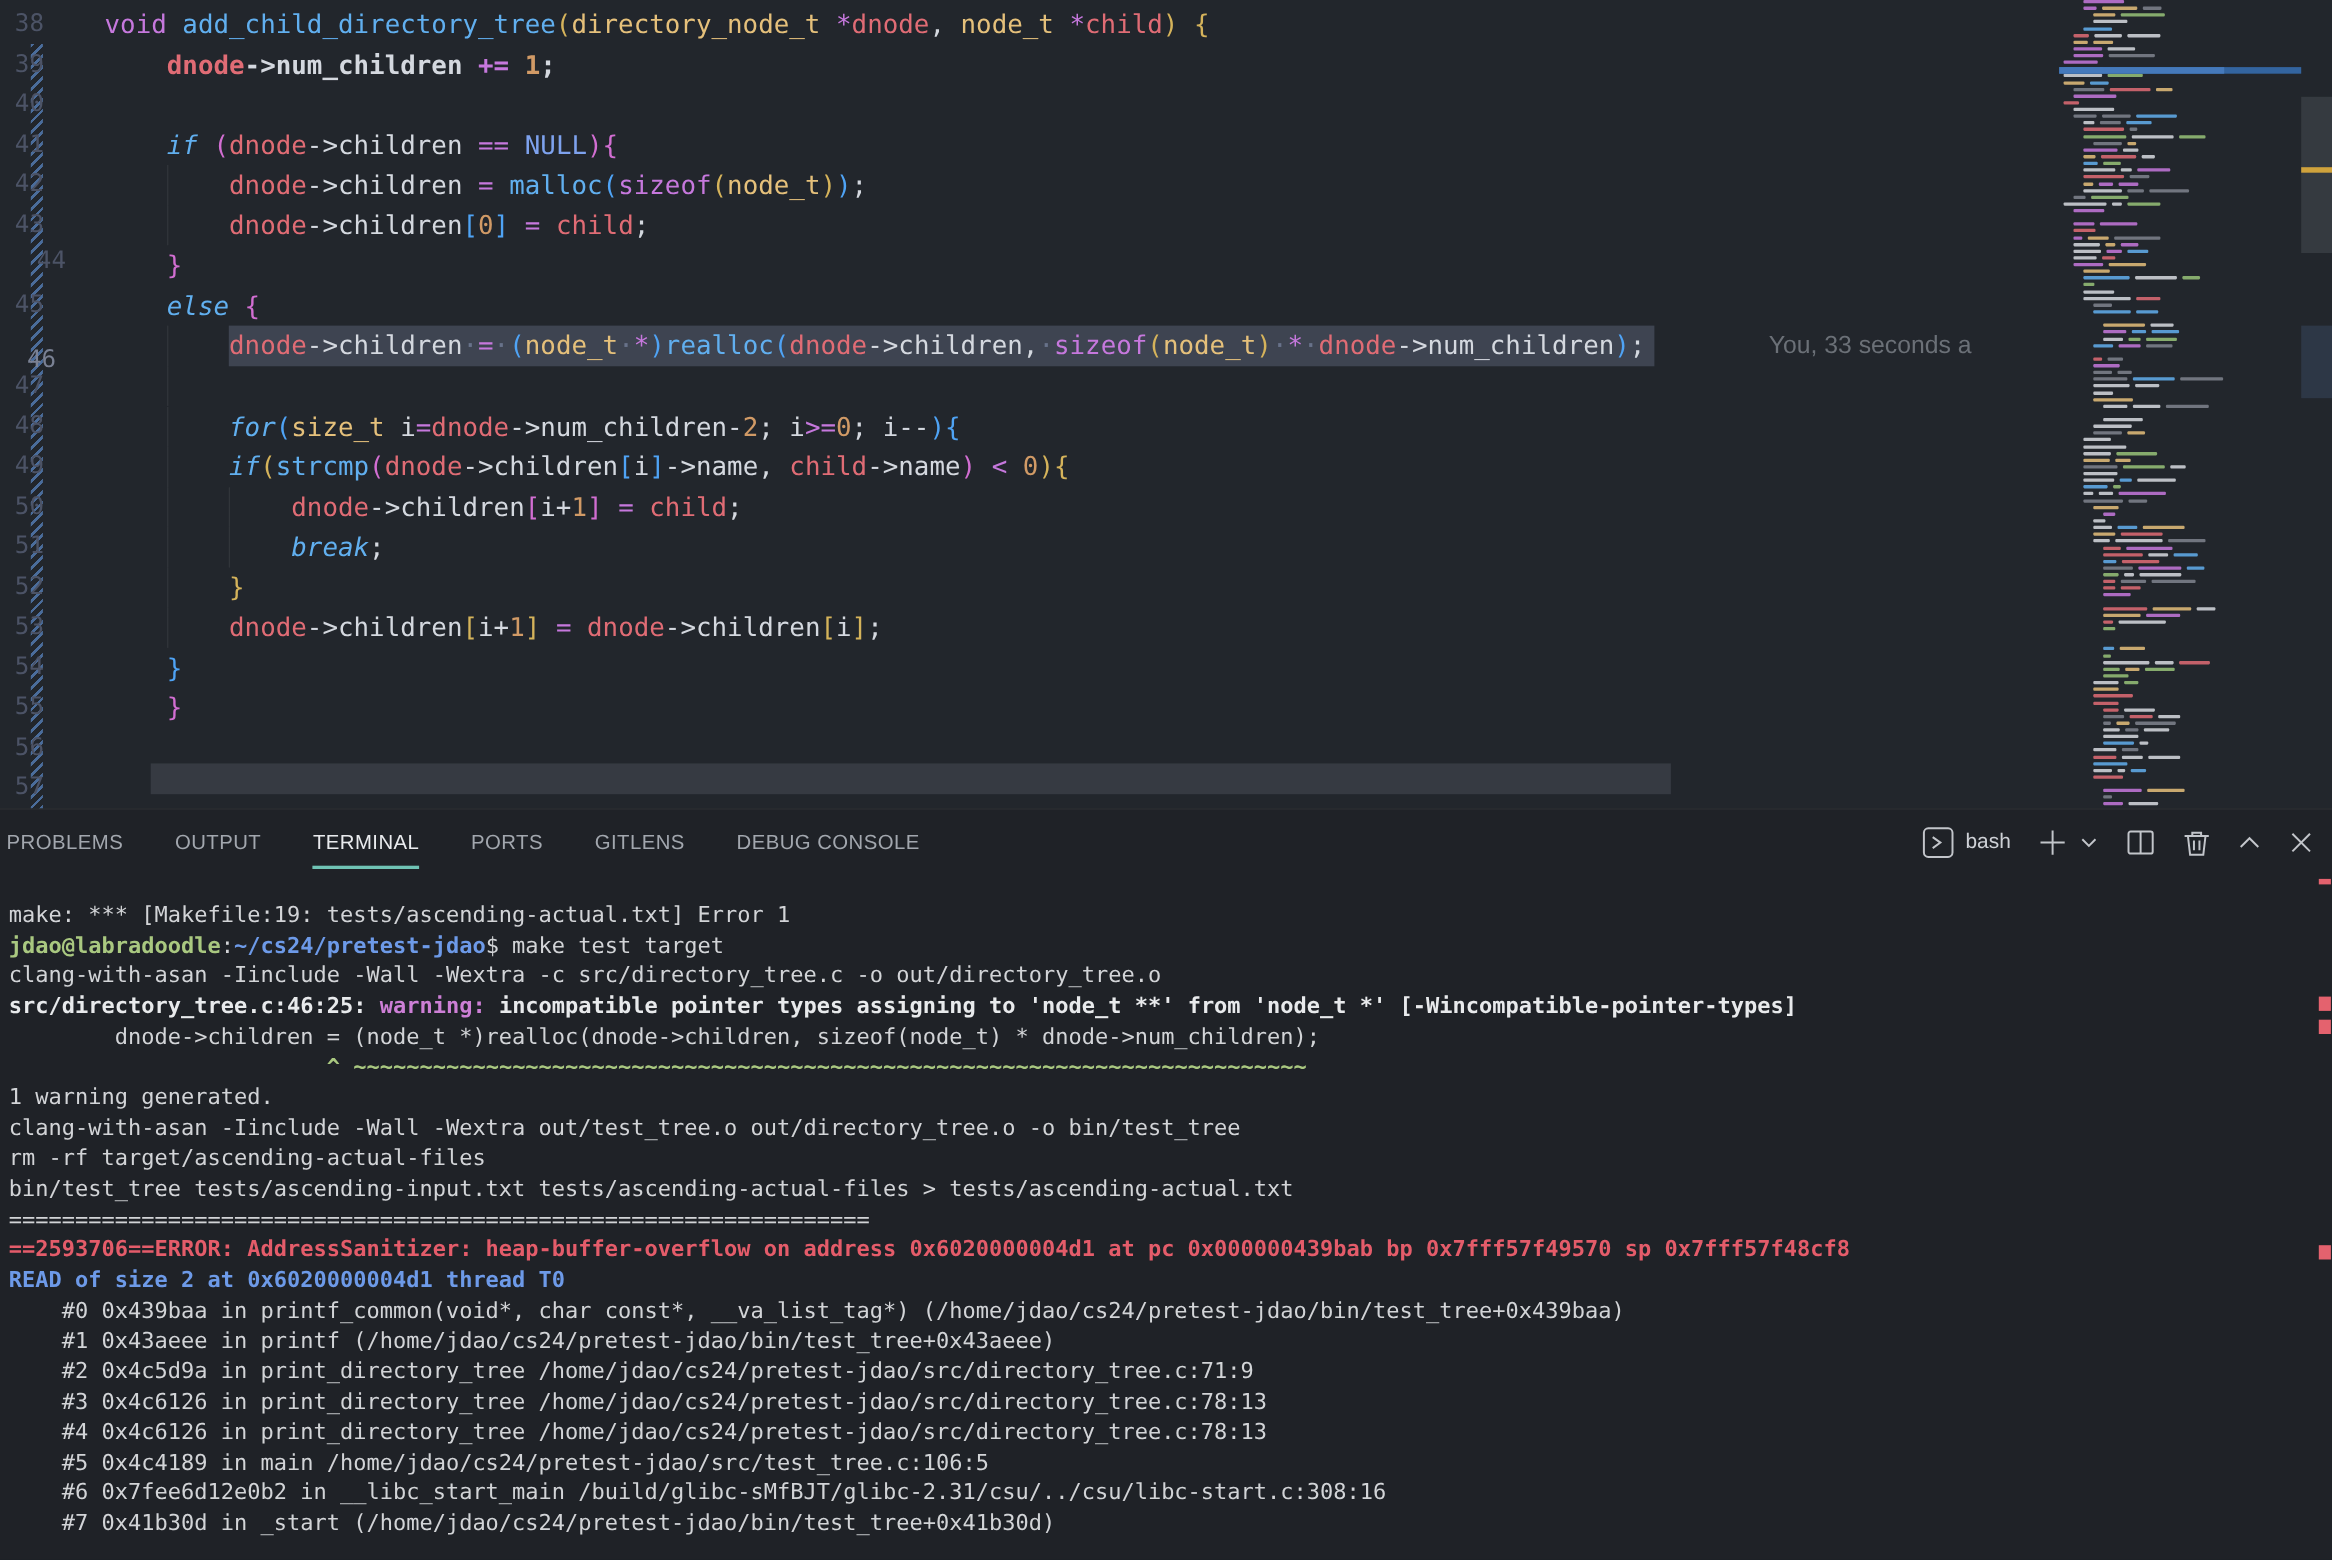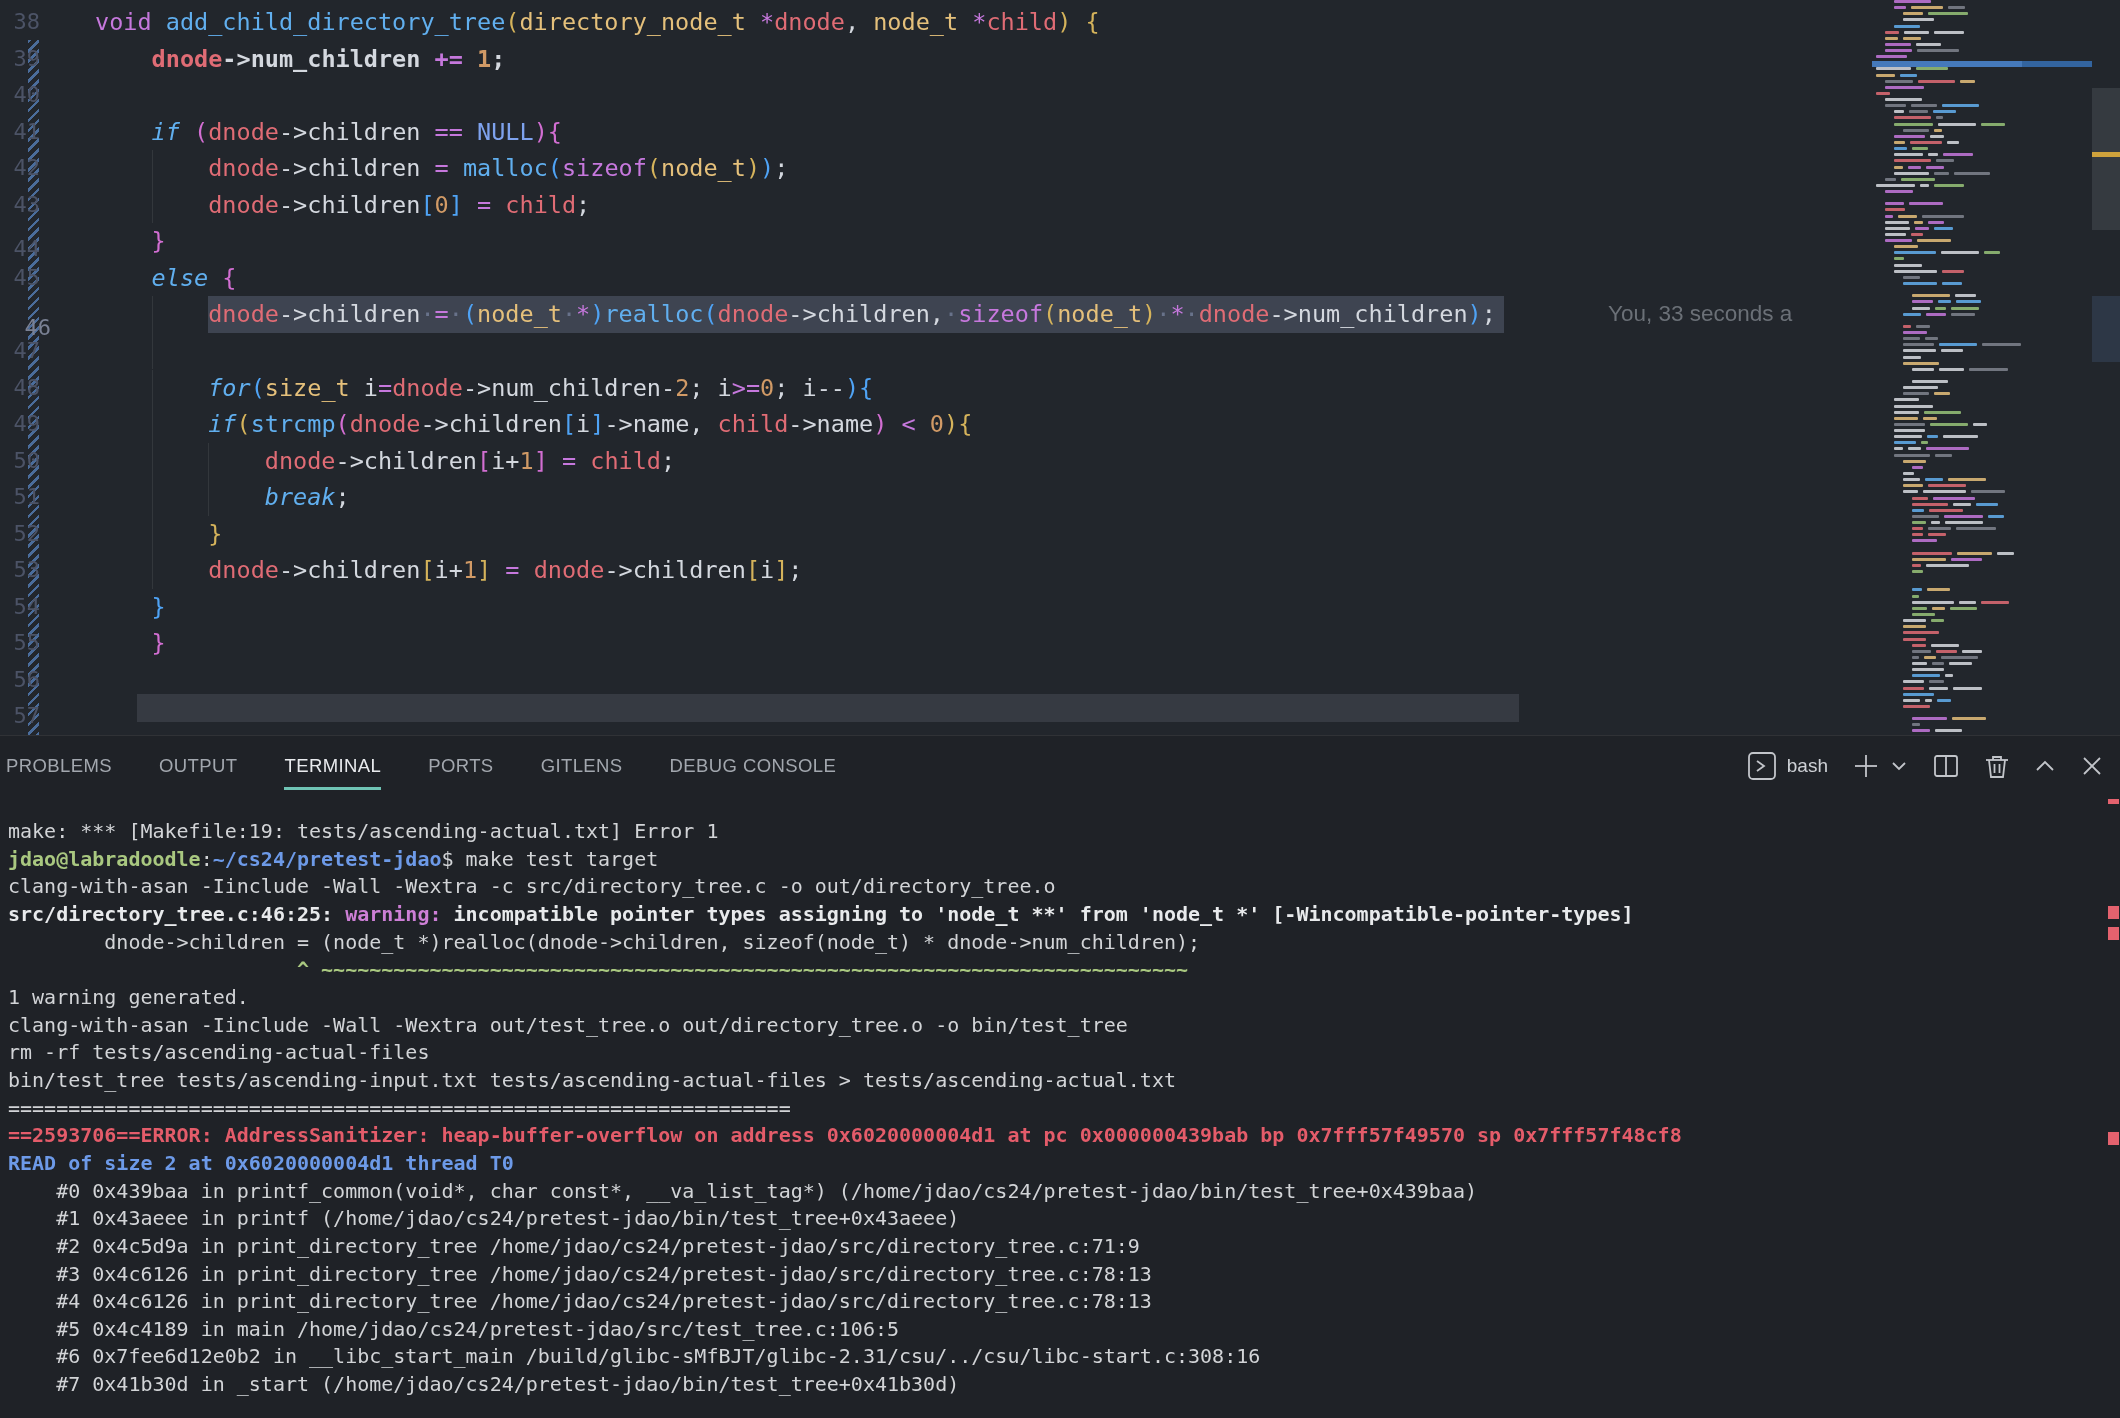--- a/index.html
+++ b/index.html
@@ -60,21 +60,21 @@
 
   <div id="editor">
     <div id="git-hatch"></div>
     <div id="gutter-lines">
         <div class="line-num" style="top: 4px;">38</div>
         <div class="line-num" style="top: 40.55px;">39</div>
         <div class="line-num" style="top: 77.1px;">40</div>
         <div class="line-num" style="top: 113.65px;">41</div>
         <div class="line-num" style="top: 150.2px;">42</div>
         <div class="line-num" style="top: 186.75px;">43</div>
-        <div class="line-num" style="top: 231px;">44</div>
+        <div class="line-num" style="top: 220px; margin-left: 20px;">44</div>
         <div class="line-num" style="top: 259.85px;">45</div>
         <div class="line-num active" style="top: 310px; margin-left: 11px;">46</div>
         <div class="line-num" style="top: 332.95px;">47</div>
         <div class="line-num" style="top: 369.5px;">48</div>
         <div class="line-num" style="top: 406.05px;">49</div>
         <div class="line-num" style="top: 442.6px;">50</div>
         <div class="line-num" style="top: 479.15px;">51</div>
         <div class="line-num" style="top: 515.7px;">52</div>
         <div class="line-num" style="top: 552.25px;">53</div>
         <div class="line-num" style="top: 588.8px;">54</div>
@@ -418,21 +418,21 @@
     </div>
     <div id="term-out">
         <div class="t-line"><span class="s-d">make: *** [Makefile:19: tests/ascending-actual.txt] Error 1</span></div>
         <div class="t-line"><span class="s-g">jdao@labradoodle</span><span class="s-d">:</span><span class="s-b">~/cs24/pretest-jdao</span><span class="s-d">$ make test target</span></div>
         <div class="t-line"><span class="s-d">clang-with-asan -Iinclude -Wall -Wextra -c src/directory_tree.c -o out/directory_tree.o</span></div>
         <div class="t-line"><span class="s-w">src/directory_tree.c:46:25: </span><span class="s-m">warning: </span><span class="s-w">incompatible pointer types assigning to 'node_t **' from 'node_t *' [-Wincompatible-pointer-types]</span></div>
         <div class="t-line"><span class="s-d">        dnode-&gt;children = (node_t *)realloc(dnode-&gt;children, sizeof(node_t) * dnode-&gt;num_children);</span></div>
         <div class="t-line"><span class="s-d">                        </span><span class="s-g">^</span><span class="s-d"> </span><span class="s-g">~~~~~~~~~~~~~~~~~~~~~~~~~~~~~~~~~~~~~~~~~~~~~~~~~~~~~~~~~~~~~~~~~~~~~~~~</span></div>
         <div class="t-line"><span class="s-d">1 warning generated.</span></div>
         <div class="t-line"><span class="s-d">clang-with-asan -Iinclude -Wall -Wextra out/test_tree.o out/directory_tree.o -o bin/test_tree</span></div>
-        <div class="t-line"><span class="s-d">rm -rf tests/ascending-actual-files</span></div>
+        <div class="t-line"><span class="s-d">rm -rf target/ascending-actual-files</span></div>
         <div class="t-line"><span class="s-d">bin/test_tree tests/ascending-input.txt tests/ascending-actual-files &gt; tests/ascending-actual.txt</span></div>
         <div class="t-line"><span class="s-d">=================================================================</span></div>
         <div class="t-line"><span class="s-r">==2593706==ERROR: AddressSanitizer: heap-buffer-overflow on address 0x6020000004d1 at pc 0x000000439bab bp 0x7fff57f49570 sp 0x7fff57f48cf8</span></div>
         <div class="t-line"><span class="s-b">READ of size 2 at 0x6020000004d1 thread T0</span></div>
         <div class="t-line"><span class="s-d">    #0 0x439baa in printf_common(void*, char const*, __va_list_tag*) (/home/jdao/cs24/pretest-jdao/bin/test_tree+0x439baa)</span></div>
         <div class="t-line"><span class="s-d">    #1 0x43aeee in printf (/home/jdao/cs24/pretest-jdao/bin/test_tree+0x43aeee)</span></div>
         <div class="t-line"><span class="s-d">    #2 0x4c5d9a in print_directory_tree /home/jdao/cs24/pretest-jdao/src/directory_tree.c:71:9</span></div>
         <div class="t-line"><span class="s-d">    #3 0x4c6126 in print_directory_tree /home/jdao/cs24/pretest-jdao/src/directory_tree.c:78:13</span></div>
         <div class="t-line"><span class="s-d">    #4 0x4c6126 in print_directory_tree /home/jdao/cs24/pretest-jdao/src/directory_tree.c:78:13</span></div>
         <div class="t-line"><span class="s-d">    #5 0x4c4189 in main /home/jdao/cs24/pretest-jdao/src/test_tree.c:106:5</span></div>

